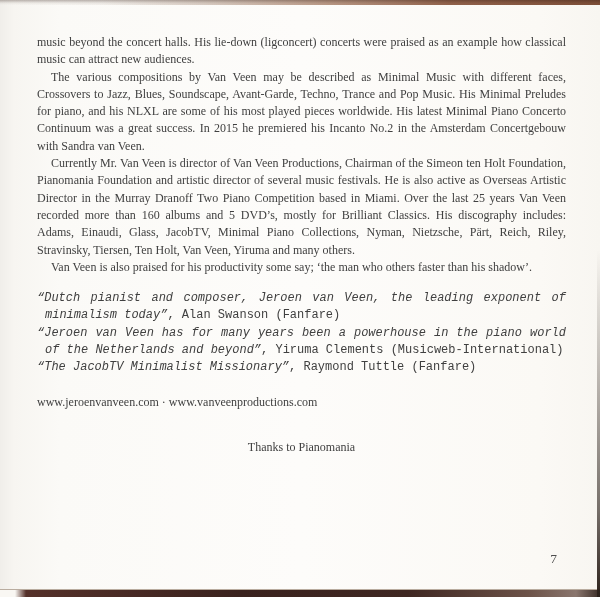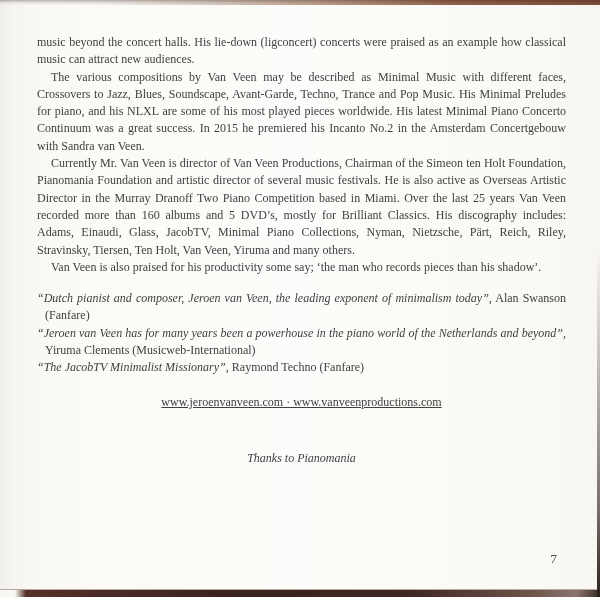--- a/index.html
+++ b/index.html
@@ -49,28 +49,28 @@
     line-height: 17.3px;
     text-align: justify;
   }
   .para { margin: 0; }
   .para.indent { text-indent: 14px; }
   .quotes { margin-top: 14px; }
   .quote {
     margin: 0;
     padding-left: 8px;
     text-indent: -8px;
+    font-family: Liberation Mono, monospace;
   }
   .qtext { font-style: italic; }
   .qattr { font-style: normal; }
-  .websites { margin-top: 17px; text-align: center; text-decoration: underline; }
+  .websites { margin-top: 17px; text-align: left; }
   .thanks {
-    margin-top: 39px;
+    margin-top: 28px;
     text-align: center;
-    font-style: italic;
   }
   .pagenum {
     position: absolute;
     top: 551px; right: 43px;
     font-size: 13.5px;
     color: #4d4d4d;
   }
 </style>
 </head>
 <body>
@@ -82,34 +82,34 @@
   <div class="edge-right"></div>
 
   <div class="content">
 
     <p class="para">music beyond the concert halls. His lie-down (ligconcert) concerts were praised as an example how classical music can attract new audiences.</p>
 
     <p class="para indent">The various compositions by Van Veen may be described as Minimal Music with different faces, Crossovers to Jazz, Blues, Soundscape, Avant-Garde, Techno, Trance and Pop Music. His Minimal Preludes for piano, and his NLXL are some of his most played pieces worldwide. His latest Minimal Piano Concerto Continuum was a great success. In 2015 he premiered his Incanto No.2 in the Amsterdam Concertgebouw with Sandra van Veen.</p>
 
     <p class="para indent">Currently Mr. Van Veen is director of Van Veen Productions, Chairman of the Simeon ten Holt Foundation, Pianomania Foundation and artistic director of several music festivals. He is also active as Overseas Artistic Director in the Murray Dranoff Two Piano Competition based in Miami. Over the last 25 years Van Veen recorded more than 160 albums and 5 DVD’s, mostly for Brilliant Classics. His discography includes: Adams, Einaudi, Glass, JacobTV, Minimal Piano Collections, Nyman, Nietzsche, Pärt, Reich, Riley, Stravinsky, Tiersen, Ten Holt, Van Veen, Yiruma and many others.</p>
 
-    <p class="para indent">Van Veen is also praised for his productivity some say; ‘the man who records pieces than his shadow’.</p>
+    <p class="para indent">Van Veen is also praised for his productivity some say; ‘the man who others faster than his shadow’.</p>
 
     <div class="quotes">
 
       <div class="quote">
         <span class="qtext">“Dutch pianist and composer, Jeroen van Veen, the leading exponent of minimalism today”</span><span class="qattr">, Alan Swanson (Fanfare)</span>
       </div>
 
       <div class="quote">
         <span class="qtext">“Jeroen van Veen has for many years been a powerhouse in the piano world of the Netherlands and beyond”</span><span class="qattr">, Yiruma Clements (Musicweb-International)</span>
       </div>
 
       <div class="quote">
-        <span class="qtext">“The JacobTV Minimalist Missionary”</span><span class="qattr">, Raymond Techno (Fanfare)</span>
+        <span class="qtext">“The JacobTV Minimalist Missionary”</span><span class="qattr">, Raymond Tuttle (Fanfare)</span>
       </div>
 
     </div>
 
     <div class="websites">www.jeroenvanveen.com · www.vanveenproductions.com</div>
 
     <div class="thanks">Thanks to Pianomania</div>
 
   </div>
 

